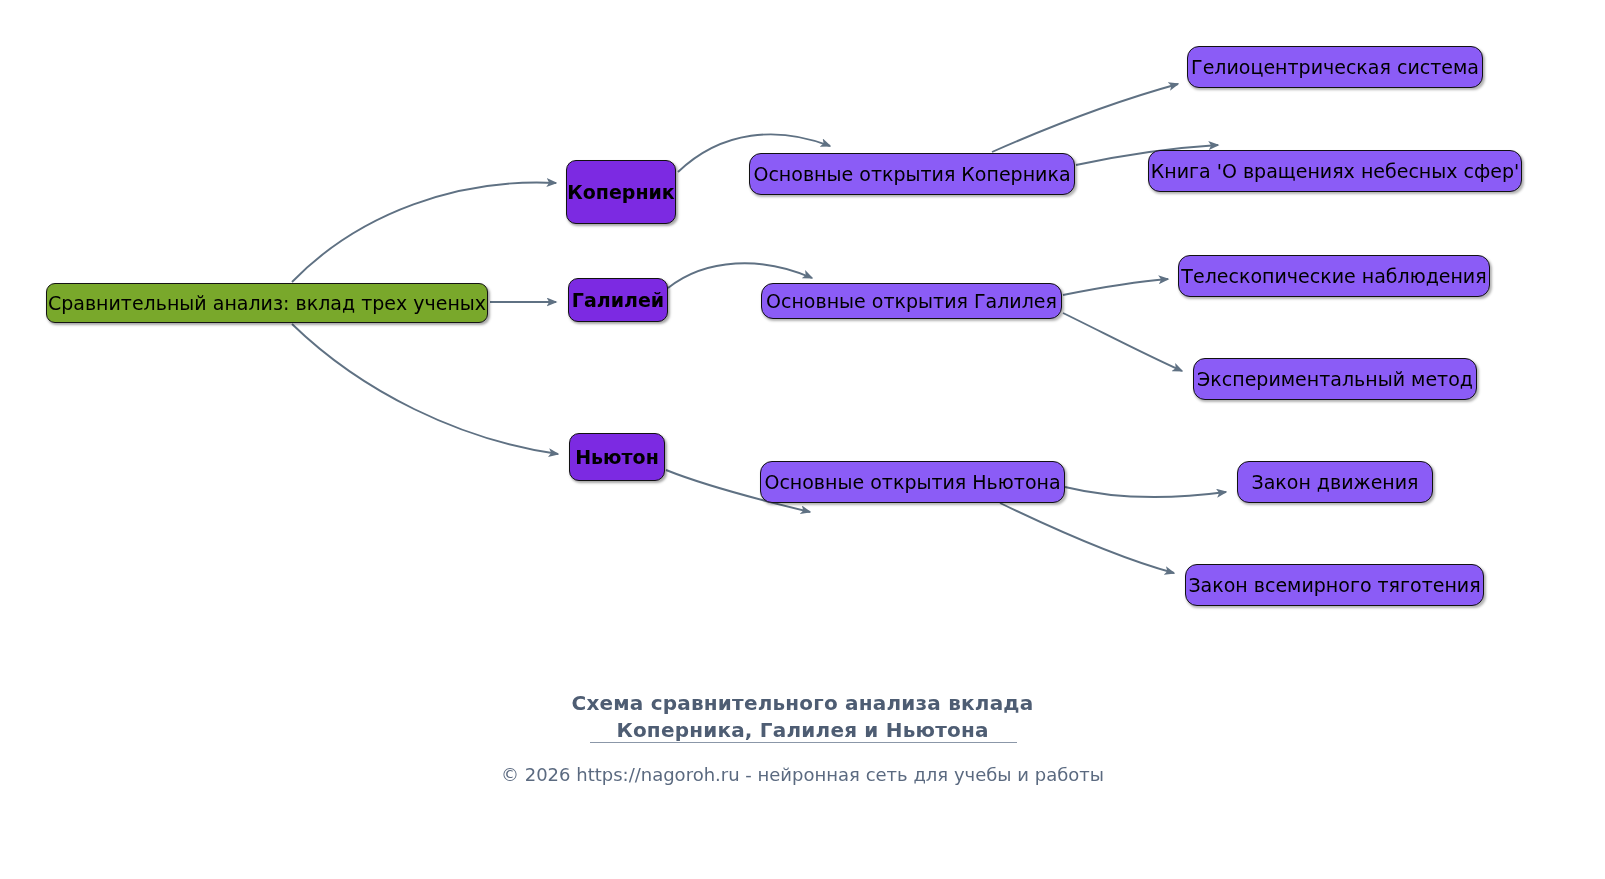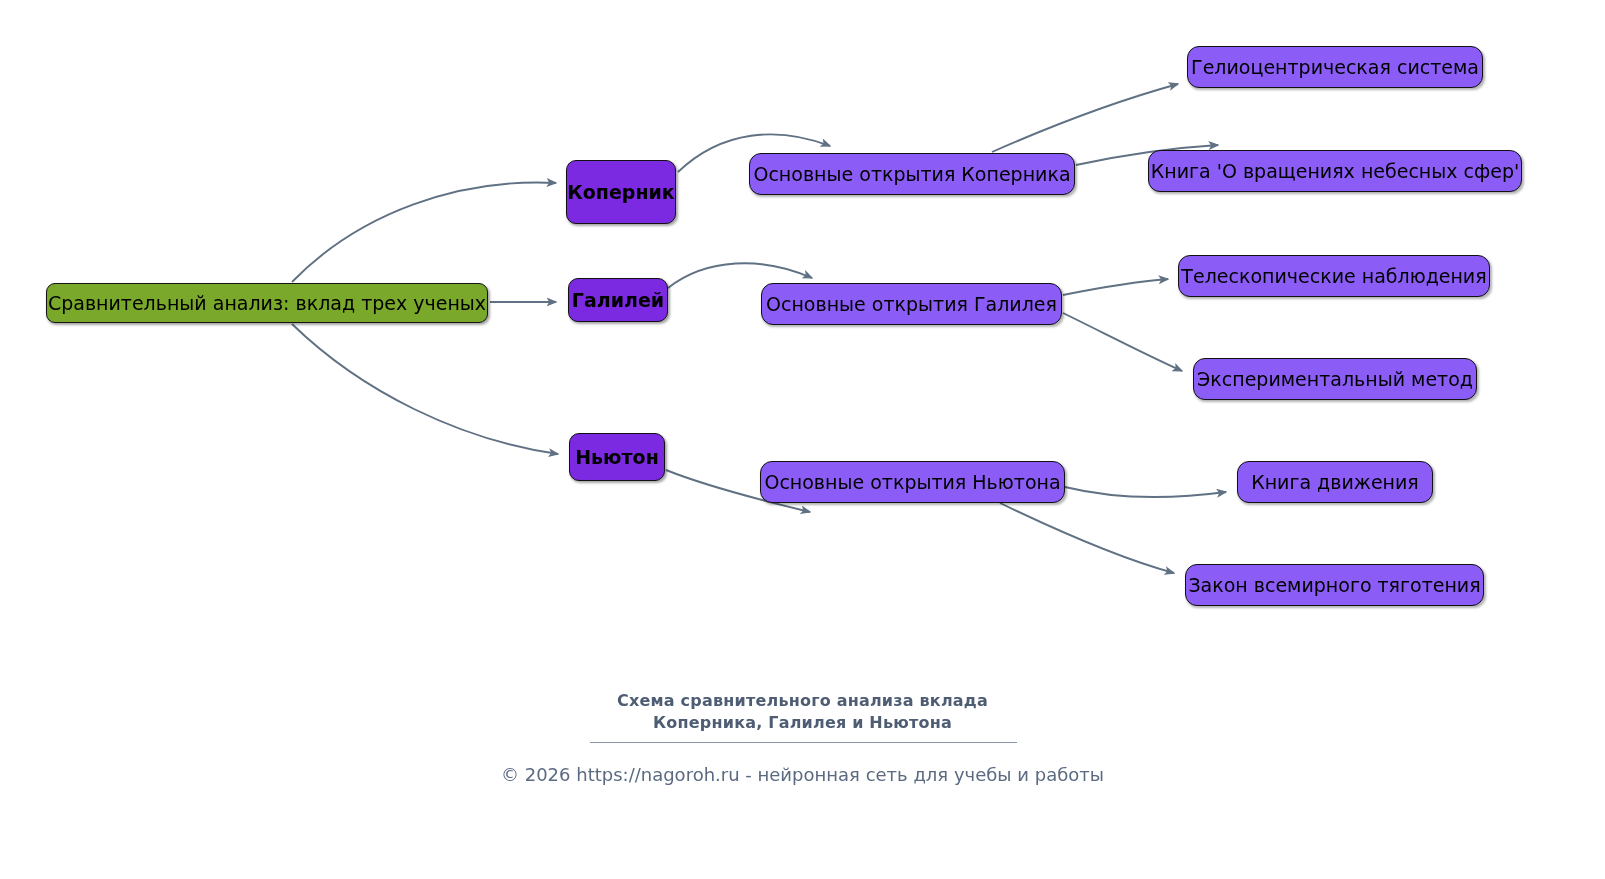--- a/index.html
+++ b/index.html
@@ -62,21 +62,21 @@
   }
   .footer {
     position: absolute;
     left: 0;
     width: 1605px;
     text-align: center;
   }
   .footer-title {
     top: 690px;
     color: #4e5d73;
-    font-size: 16px;
+    font-size: 20px;
     font-weight: 700;
     line-height: 1.35;
     letter-spacing: 0.2px;
   }
   .footer-rule {
     position: absolute;
     left: 590px;
     top: 742px;
     width: 427px;
     height: 0;
@@ -141,21 +141,21 @@
   </div>
 
   <div class="node node-branch" style="left:569px; top:433px; width:96px; height:48px;">
     <span>Ньютон</span>
   </div>
 
   <div class="node node-white" style="left:749px; top:153px; width:326px; height:42px;">
     <span>Основные открытия Коперника</span>
   </div>
 
-  <div class="node node-white" style="left:761px; top:283px; width:301px; height:42px;">
+  <div class="node node-white" style="left:761px; top:283px; width:301px; height:36px;">
     <span>Основные открытия Галилея</span>
   </div>
 
   <div class="node node-white" style="left:760px; top:461px; width:305px; height:42px;">
     <span>Основные открытия Ньютона</span>
   </div>
 
   <div class="node node-white" style="left:1187px; top:46px; width:296px; height:42px;">
     <span>Гелиоцентрическая система</span>
   </div>
@@ -166,21 +166,21 @@
 
   <div class="node node-white" style="left:1178px; top:255px; width:312px; height:42px;">
     <span>Телескопические наблюдения</span>
   </div>
 
   <div class="node node-white" style="left:1193px; top:358px; width:284px; height:42px;">
     <span>Экспериментальный метод</span>
   </div>
 
   <div class="node node-white" style="left:1237px; top:461px; width:196px; height:42px;">
-    <span>Книга движения</span>
+    <span>Закон движения</span>
   </div>
 
   <div class="node node-white" style="left:1185px; top:564px; width:299px; height:42px;">
     <span>Закон всемирного тяготения</span>
   </div>
 
   <div class="footer footer-title">
     <div>Схема сравнительного анализа вклада</div>
     <div>Коперника, Галилея и Ньютона</div>
   </div>

